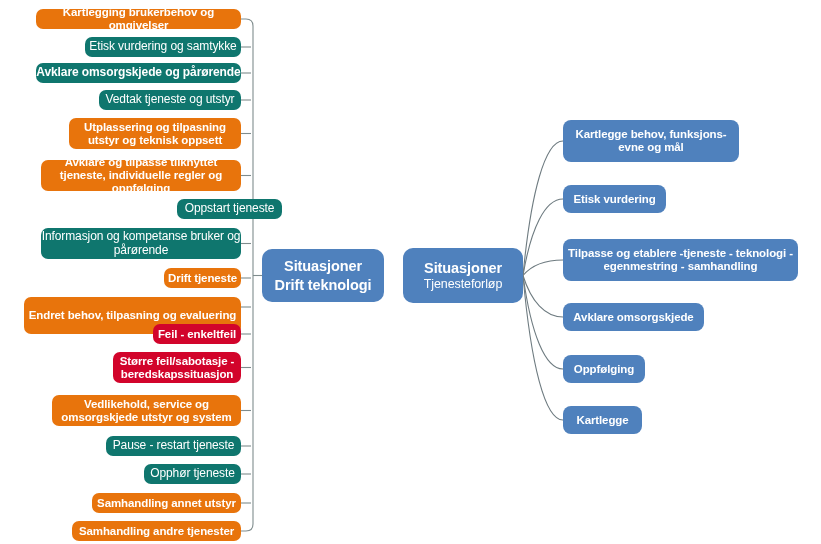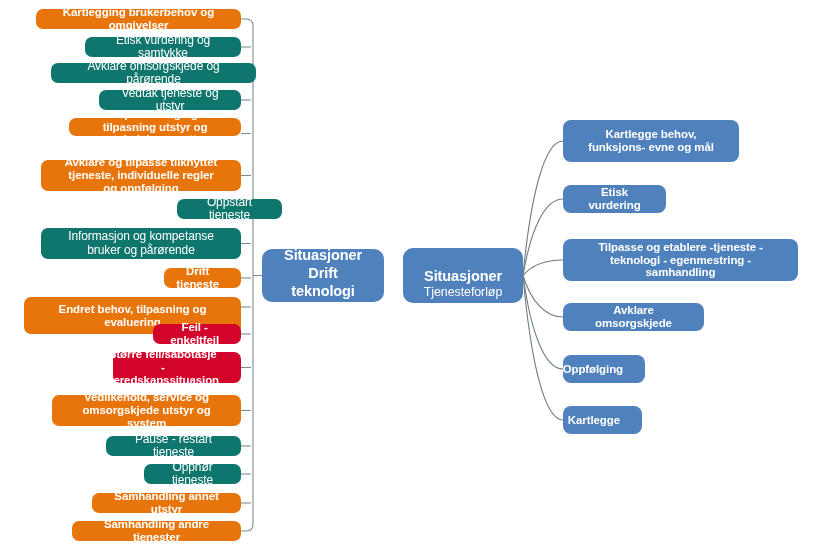--- a/index.html
+++ b/index.html
@@ -24,25 +24,25 @@
     width: 821px;
     height: 544px;
     pointer-events: none;
   }
   .node {
     position: absolute;
     box-sizing: border-box;
     border-radius: 7px;
     display: flex;
     align-items: center;
-    justify-content: flex-end;
+    justify-content: center;
     text-align: center;
     color: #ffffff;
     line-height: 1.12;
-    padding: 2px 22px;
+    padding: 2px 0;
     letter-spacing: -0.1px;
   }
   .node.orange {
     background: #E8740C;
     font-weight: bold;
     font-size: 11.5px;
   }
   .node.green {
     background: #0f766e;
     font-weight: normal;
@@ -111,27 +111,27 @@
       </g>
   </svg>
 
   <div id="left-nodes">
       <div class="node orange" style="left: 36px; top: 9px; width: 205px; height: 20px;">
         <span>Kartlegging brukerbehov og omgivelser</span>
       </div>
       <div class="node green" style="left: 85px; top: 37px; width: 156px; height: 20px;">
         <span>Etisk vurdering og samtykke</span>
       </div>
-      <div class="node green" style="left: 51px; top: 63px; width: 205px; height: 20px;">
+      <div class="node green" style="left: 36px; top: 63px; width: 205px; height: 20px; font-weight: bold;">
         <span>Avklare omsorgskjede og pårørende</span>
       </div>
       <div class="node green" style="left: 99px; top: 90px; width: 142px; height: 20px;">
         <span>Vedtak tjeneste og utstyr</span>
       </div>
-      <div class="node orange" style="left: 69px; top: 118px; width: 172px; height: 18px;">
+      <div class="node orange" style="left: 69px; top: 118px; width: 172px; height: 31px;">
         <span>Utplassering og tilpasning utstyr og teknisk oppsett</span>
       </div>
       <div class="node orange" style="left: 41px; top: 160px; width: 200px; height: 31px;">
         <span>Avklare og tilpasse tilknyttet tjeneste, individuelle regler og oppfølging</span>
       </div>
       <div class="node green" style="left: 129px; top: 199px; width: 105px; height: 20px; margin-left: 48px;">
         <span>Oppstart tjeneste</span>
       </div>
       <div class="node green" style="left: 41px; top: 228px; width: 200px; height: 31px;">
         <span>Informasjon og kompetanse bruker og pårørende</span>

